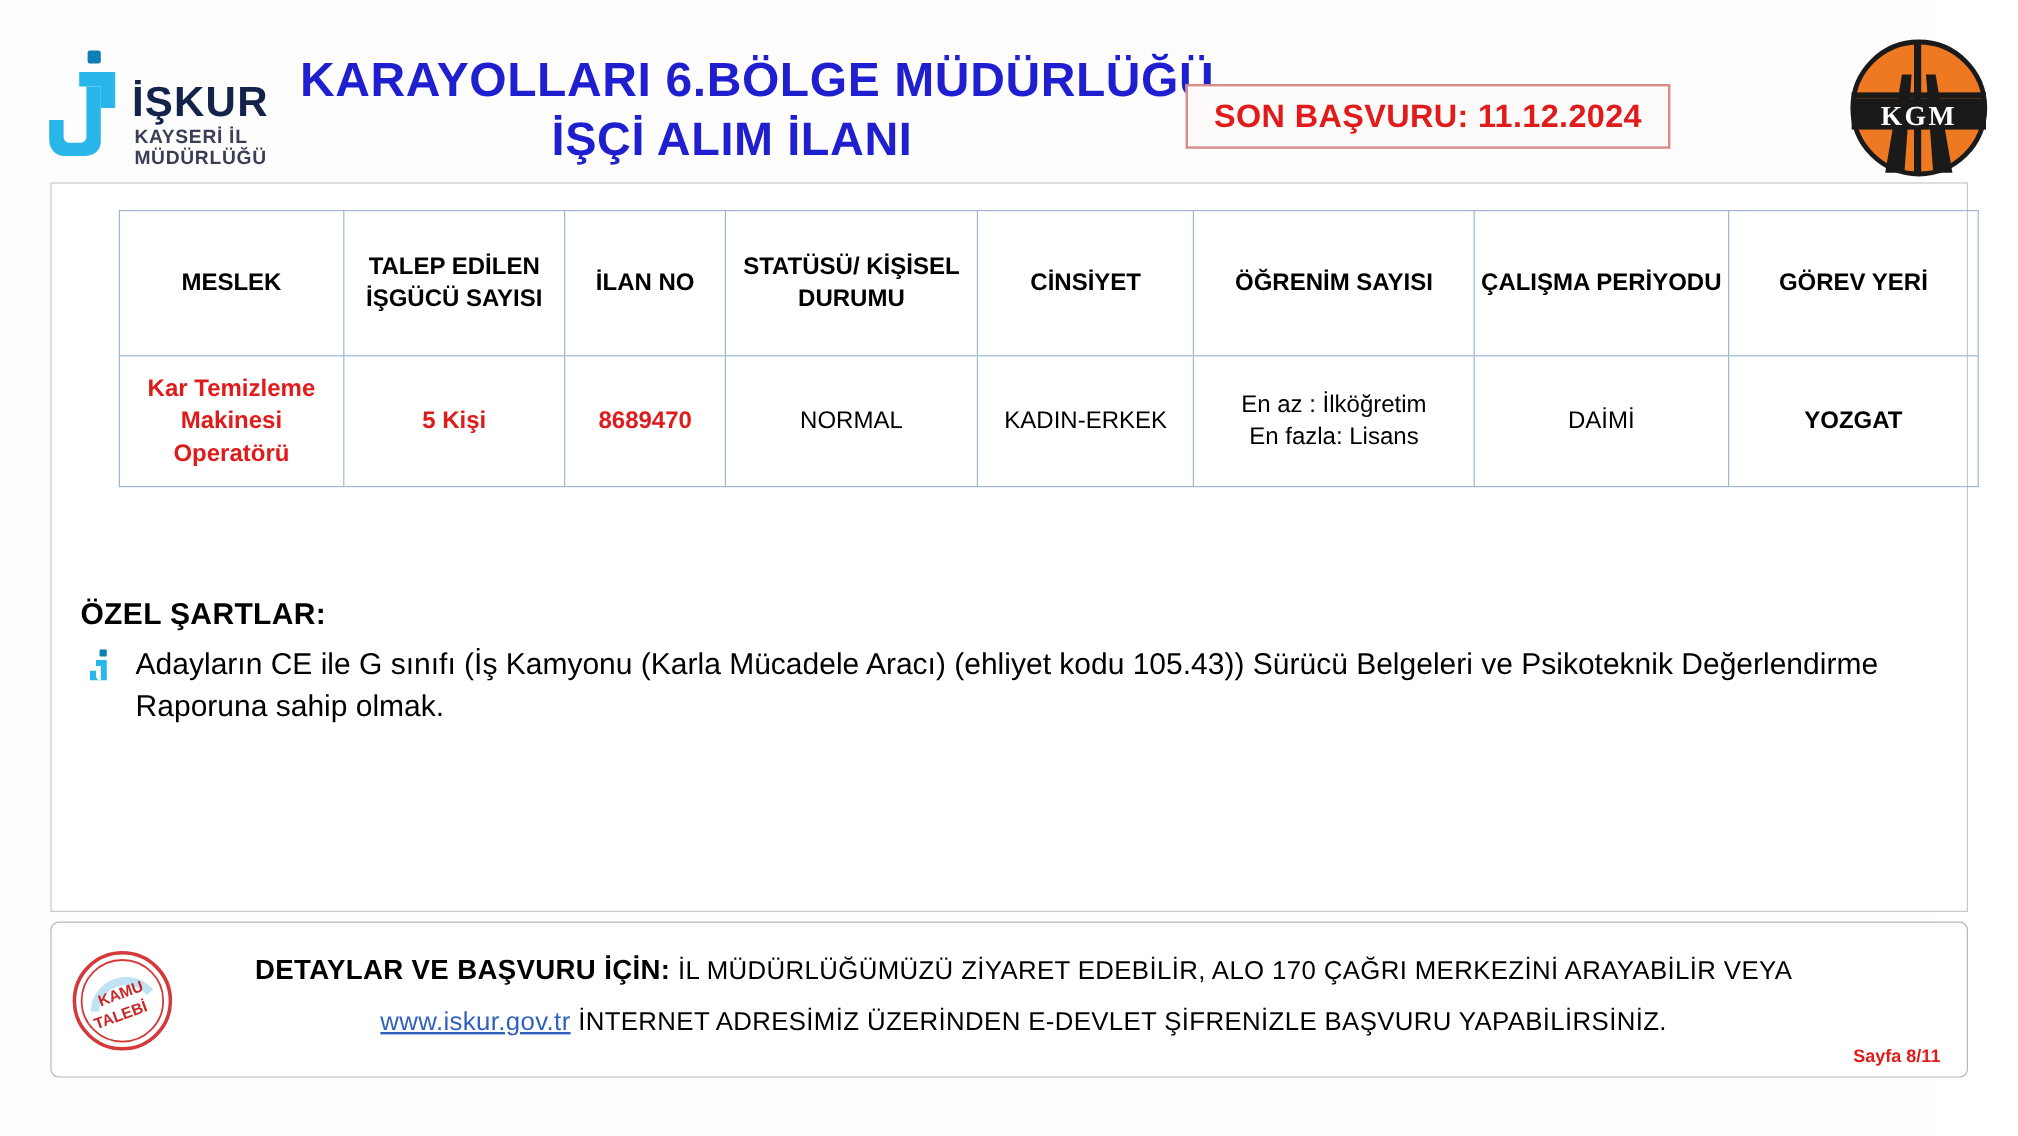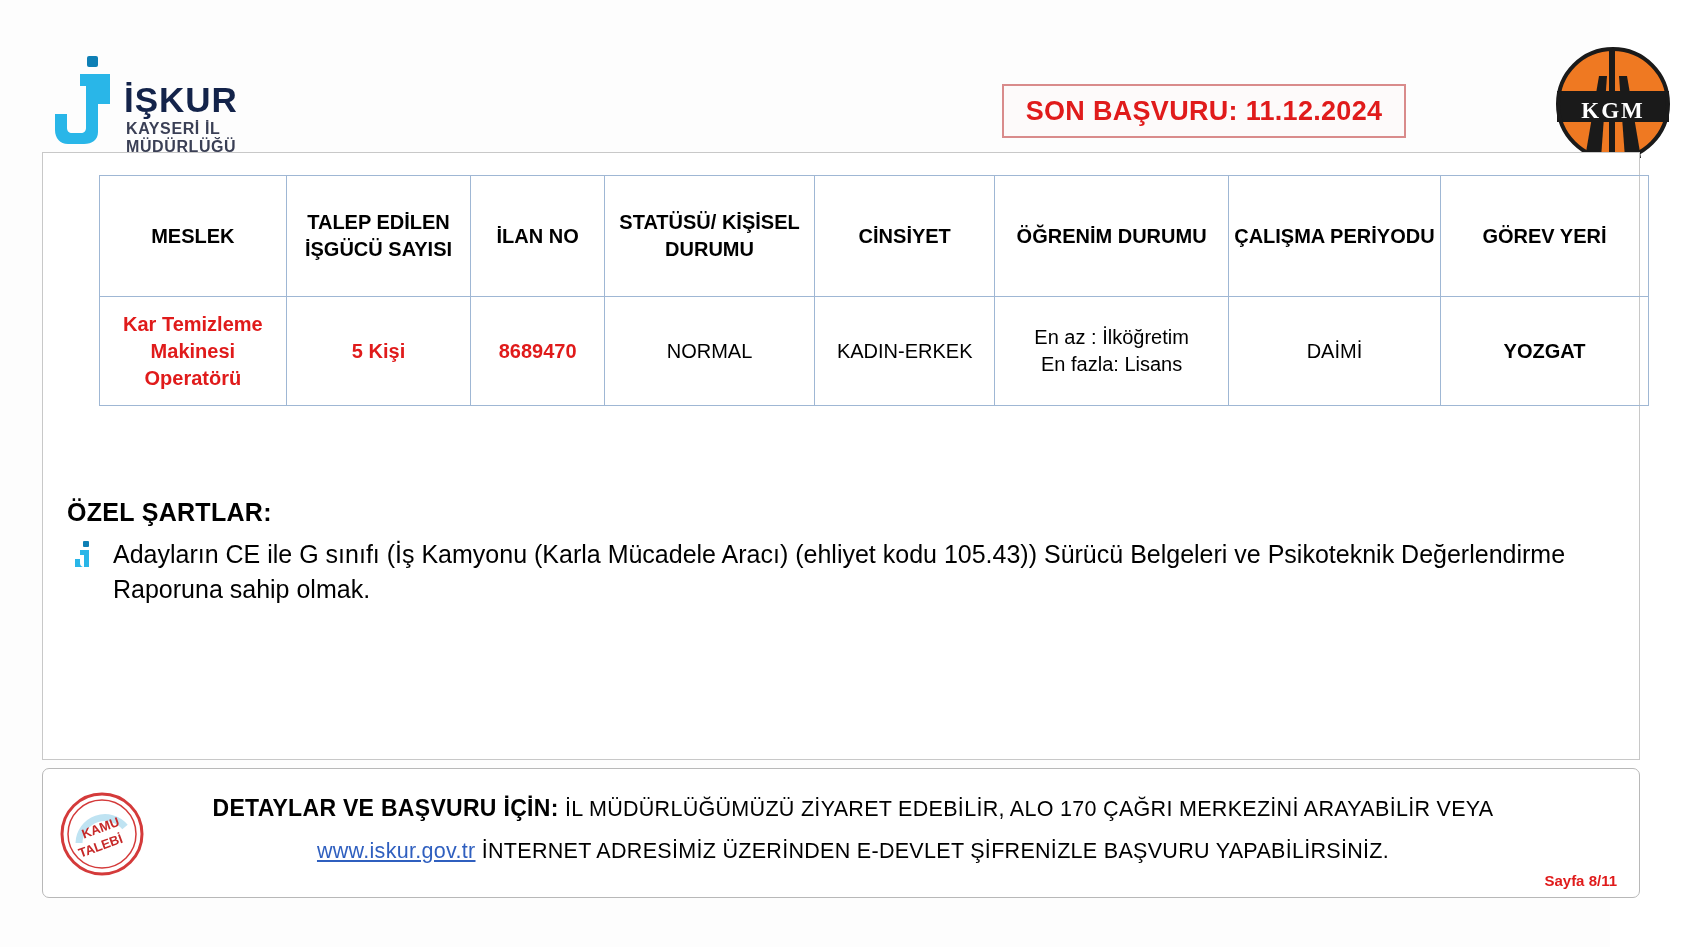--- a/index.html
+++ b/index.html
@@ -13,21 +13,21 @@
     font-family: "Liberation Sans", sans-serif;
     color: #000;
     overflow: hidden;
   }
   .page {
     position: relative;
     width: 1610px;
     height: 947px;
     background: #fdfdfd;
     box-sizing: border-box;
-    padding: 14px;
+    padding: 0;
   }
 
   
   .header {
     position: relative;
     height: 148px;
     display: flex;
     align-items: center;
   }
   .logo-iskur {
@@ -253,20 +253,24 @@
     <div class="logo-iskur">
       <svg class="iskur-mark" viewBox="0 0 62 92">
         <rect x="33" y="2" width="11" height="11" rx="2" fill="#0e7fb5"></rect>
         <path d="M26 20 L56 20 L56 50 L44 50 L44 32 L26 32 Z" fill="#29b6e8"></path>
         <path d="M44 32 L44 78 C44 86 38 90 30 90 L14 90 C6 90 1 84 1 76 L1 60 L13 60 L13 74 C13 77 15 79 18 79 L27 79 C30 79 32 77 32 74 L32 32 Z" fill="#29b6e8"></path>
       </svg>
       <div class="iskur-word">İŞKUR</div>
       <div class="iskur-sub">KAYSERİ İL MÜDÜRLÜĞÜ</div>
     </div>
 
+    <div class="title-wrap">
+      <div class="title-line">KARAYOLLARI 6.BÖLGE MÜDÜRLÜĞÜ</div>
+      <div class="title-line second">İŞÇİ ALIM İLANI</div>
+    </div>
 
     <div class="deadline-box">
       <span class="deadline-text">SON BAŞVURU: 11.12.2024</span>
     </div>
 
     <svg class="logo-kgm" viewBox="0 0 116 116">
       <circle cx="58" cy="58" r="56" fill="#ef7922"></circle>
       <path d="M30 112 L44 30 L52 30 L46 112 Z" fill="#1a1a1a"></path>
       <path d="M86 112 L72 30 L64 30 L70 112 Z" fill="#1a1a1a"></path>
       <rect x="54" y="4" width="6" height="108" fill="#1a1a1a"></rect>
@@ -290,21 +294,21 @@
           <col class="c-calis">
           <col class="c-gorev">
       </colgroup>
       <thead>
         <tr>
           <th>MESLEK</th>
           <th>TALEP EDİLEN İŞGÜCÜ SAYISI</th>
           <th>İLAN NO</th>
           <th>STATÜSÜ/ KİŞİSEL DURUMU</th>
           <th>CİNSİYET</th>
-          <th>ÖĞRENİM DURUMU</th>
+          <th>ÖĞRENİM SAYISI</th>
           <th>ÇALIŞMA PERİYODU</th>
           <th>GÖREV YERİ</th>
         </tr>
       </thead>
       <tbody>
         <tr>
           <td class="red-bold cell-meslek">Kar Temizleme Makinesi Operatörü</td>
           <td class="red-bold">5 Kişi</td>
           <td class="red-bold">8689470</td>
           <td>NORMAL</td>

